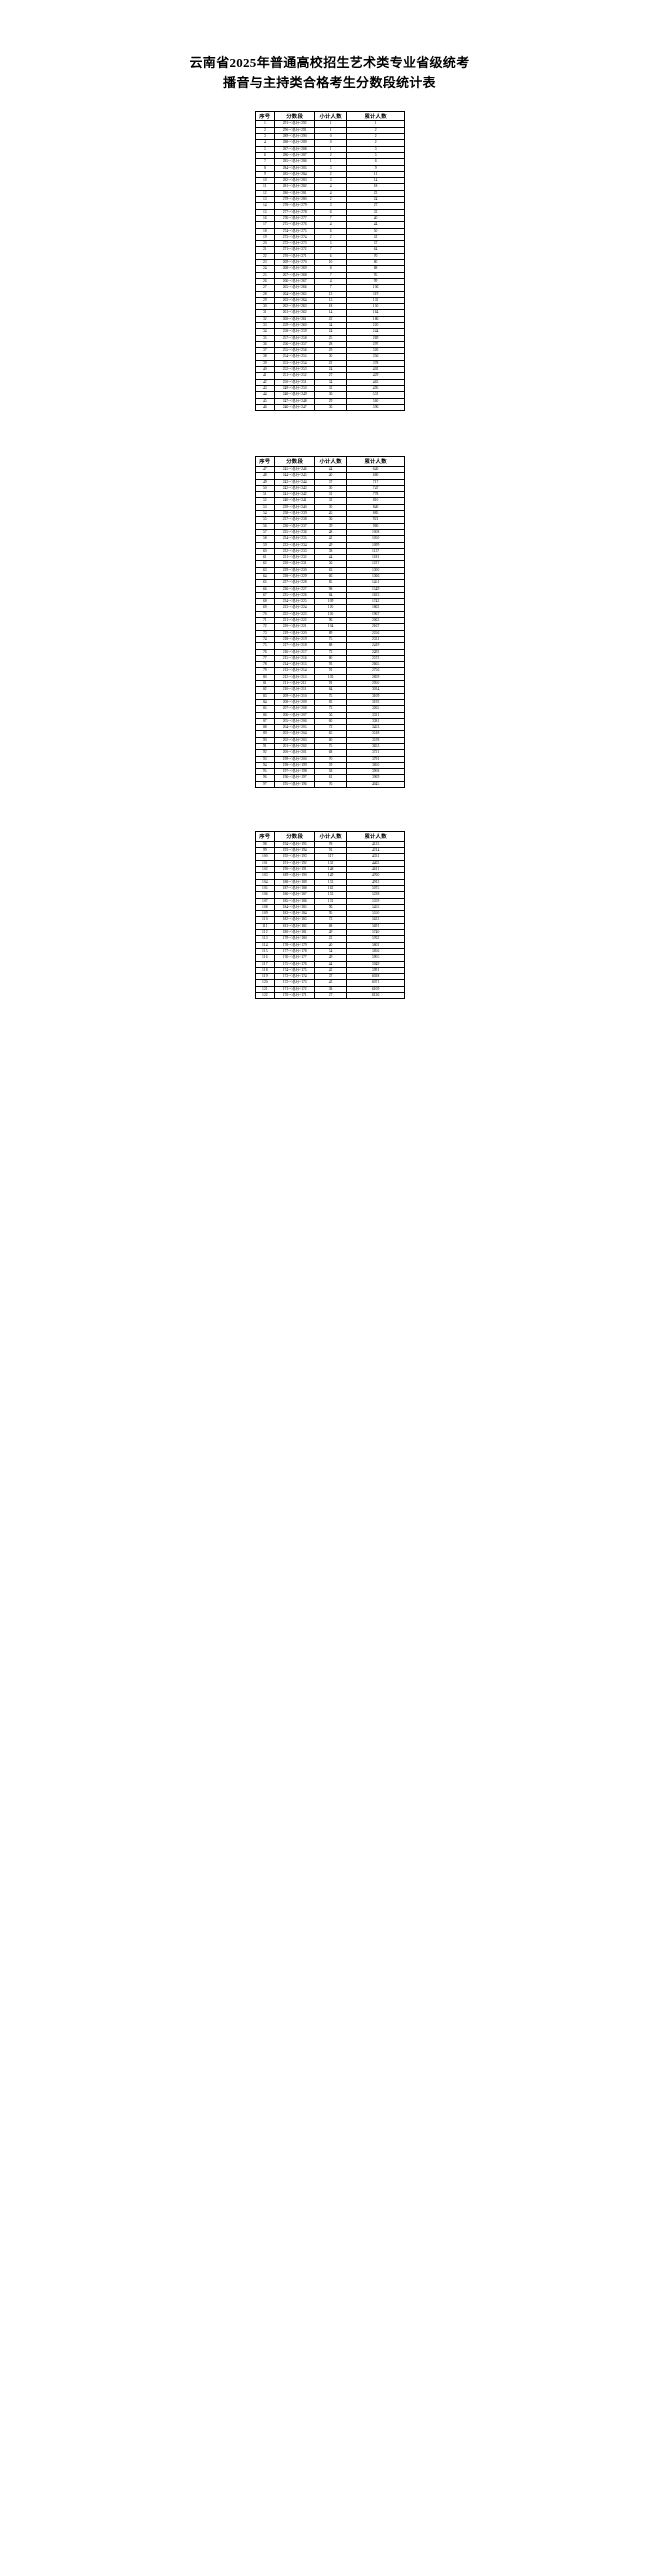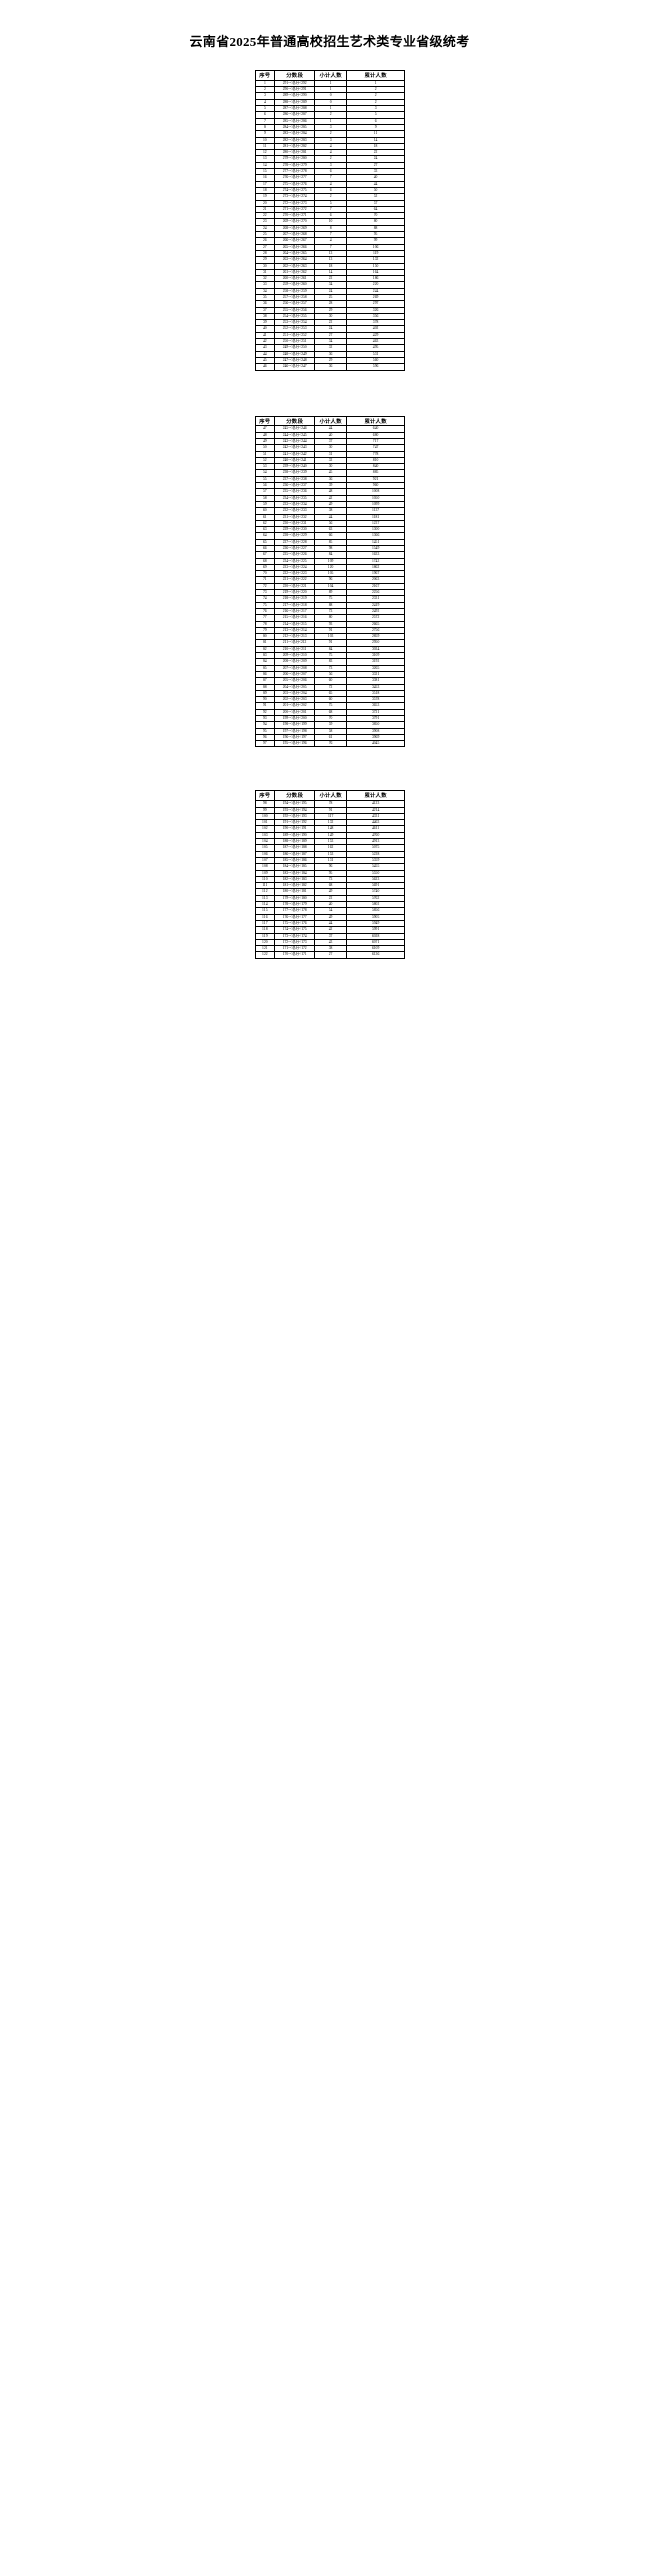--- a/index.html
+++ b/index.html
@@ -22,21 +22,21 @@
     min-height: 2798px;
     position: relative;
     box-sizing: border-box;
     padding: 0;
   }
 
   
   .title-block {
     width: 556px;
     margin: 0 auto;
-    padding-top: 32px;
+    padding-top: 53px;
     text-align: center;
   }
   .title-line {
     font-family: "Liberation Serif", "DejaVu Serif", serif;
     font-weight: bold;
     font-size: 13px;
     line-height: 19.6px;
     letter-spacing: 0.3px;
     color: #000;
     white-space: nowrap;
@@ -89,20 +89,21 @@
     letter-spacing: -0.1px;
   }
 </style>
 </head>
 <body>
 
 <div class="page">
 
   <div class="title-block">
     <div class="title-line">云南省2025年普通高校招生艺术类专业省级统考</div>
+    <div class="title-line">播音与主持类合格考生分数段统计表</div>
   </div>
 
   <div class="table-block block-1">
     <table class="score-table">
       <colgroup>
         <col class="col-idx">
           <col class="col-range">
           <col class="col-sub">
           <col class="col-cum">
       </colgroup>

